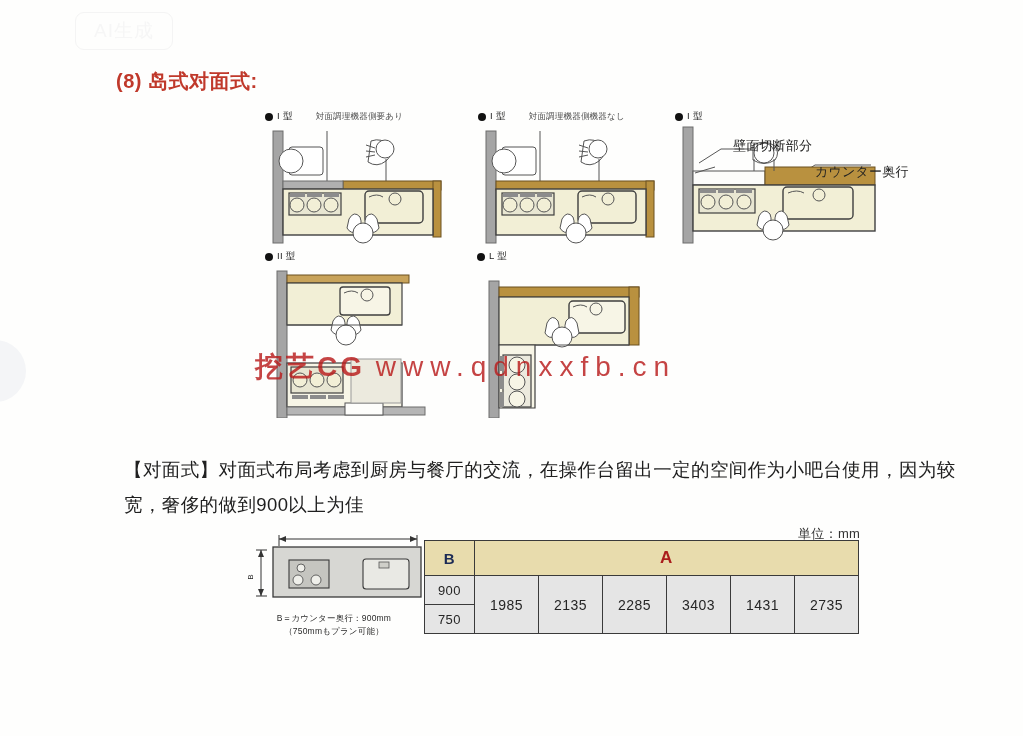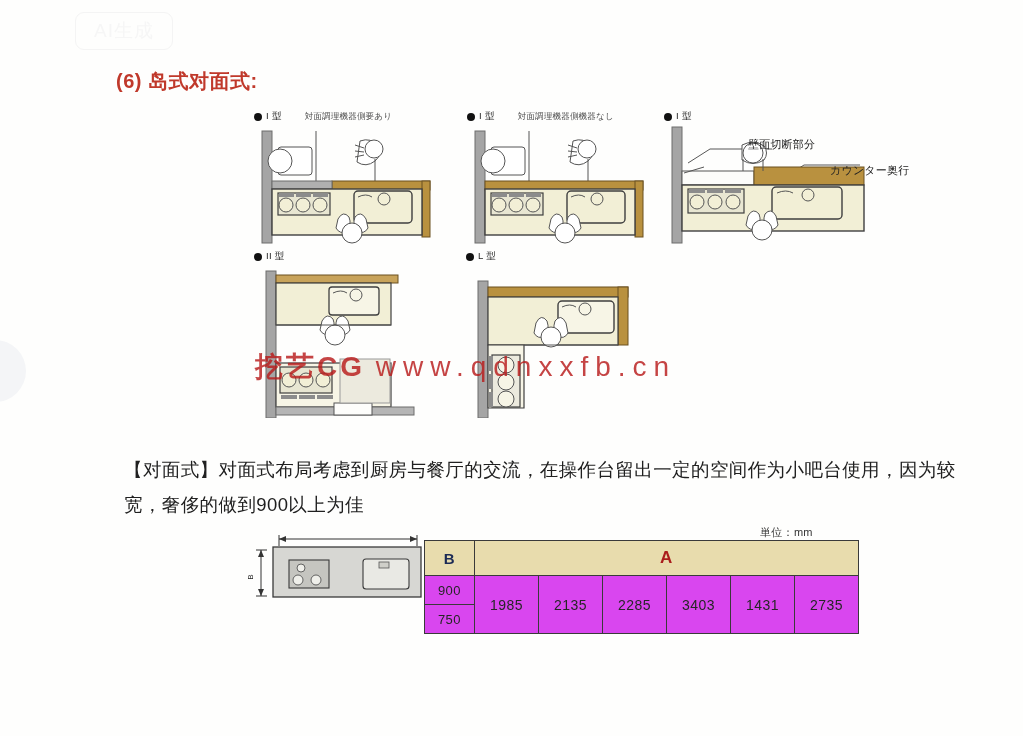--- a/index.html
+++ b/index.html
@@ -51,21 +51,21 @@
     top: 68px;
     font-size: 20px;
     font-weight: bold;
     color: #c0392b;
     letter-spacing: 0.5px;
   }
 
   
   .diagrams {
     position: absolute;
-    left: 4px;
+    left: 15px;
     top: 105px;
     width: 856px;
     height: 330px;
   }
 
   .diag {
     position: absolute;
   }
   .diag-label {
     font-size: 9.5px;
@@ -90,25 +90,24 @@
     opacity: 0.85;
     margin-left: 19px;
     letter-spacing: 0.2px;
   }
   .diag-svg {
     display: block;
   }
 
   .anno {
     position: absolute;
-    font-size: 11px;
+    font-size: 13px;
     color: #222;
     white-space: nowrap;
     letter-spacing: 0.2px;
-    margin-left: 26px;
   }
 
   
   .watermark {
     position: absolute;
     left: 255px;
     top: 348px;
     font-size: 28px;
     color: #b91c1c;
     opacity: 0.82;
@@ -146,40 +145,40 @@
     font-size: 8.5px;
     color: #2b2b2b;
     text-align: center;
     line-height: 13px;
     letter-spacing: 0.2px;
   }
 
   
   .unit-note {
     position: absolute;
-    left: 760px;
+    left: 798px;
     top: 525px;
-    font-size: 11px;
+    font-size: 13px;
     color: #333;
     letter-spacing: 0.3px;
   }
   .dim-table {
     position: absolute;
     left: 424px;
     top: 540px;
     border-collapse: collapse;
     table-layout: fixed;
   }
   .dim-table td {
     border: 1.6px solid #3a3a3a;
     text-align: center;
     vertical-align: middle;
     font-size: 14px;
     color: #262626;
-    background: #d946ef;
+    background: #e5e5e5;
     letter-spacing: 0.5px;
   }
   .dim-table td.hdr {
     background: #e8dcad;
     font-weight: bold;
     height: 32px;
   }
   .dim-table td.hdr-b {
     color: #1b2a55;
     width: 47px;
@@ -201,21 +200,21 @@
 </style>
 </head>
 <body>
 
 <div class="edge-circle"></div>
 
 <div class="ai-badge">
   <span>AI生成</span>
 </div>
 
-<div class="heading">(6) 岛式对面式:</div>
+<div class="heading">(8) 岛式对面式:</div>
 
 <div class="diagrams">
 
   <div class="diag" style="left:250px; top:5px;">
     <div class="diag-label">
       <span class="bullet"></span>
       <span>I 型</span>
       <span class="diag-note">対面調理機器側要あり</span>
     </div>
     <svg class="diag-svg" width="190" height="122" viewBox="0 0 190 122">
@@ -450,20 +449,24 @@
     <rect x="30" y="15" width="148" height="50" fill="#d7d7d3" stroke="#3a3a3a" stroke-width="1.3"></rect>
 
     <rect x="46" y="28" width="40" height="28" fill="#c5c5c0" stroke="#3a3a3a" stroke-width="1.1"></rect>
     <circle cx="58" cy="36" r="4" fill="#efefea" stroke="#555" stroke-width="0.9"></circle>
     <circle cx="55" cy="48" r="5" fill="#efefea" stroke="#555" stroke-width="0.9"></circle>
     <circle cx="73" cy="48" r="5" fill="#efefea" stroke="#555" stroke-width="0.9"></circle>
 
     <rect x="120" y="27" width="46" height="30" rx="3" fill="#e9e9e4" stroke="#3a3a3a" stroke-width="1.1"></rect>
     <rect x="136" y="30" width="10" height="6" fill="#cfcfc9" stroke="#555" stroke-width="0.8"></rect>
   </svg>
+  <div class="plan-caption">
+    <div>B＝カウンター奥行：900mm</div>
+    <div>（750mmもプラン可能）</div>
+  </div>
 </div>
 
 <div class="unit-note">単位：mm</div>
 
 <table class="dim-table">
   <tbody>
     <tr>
       <td class="hdr hdr-b">B</td>
       <td class="hdr hdr-a" colspan="6">A</td>
     </tr>

